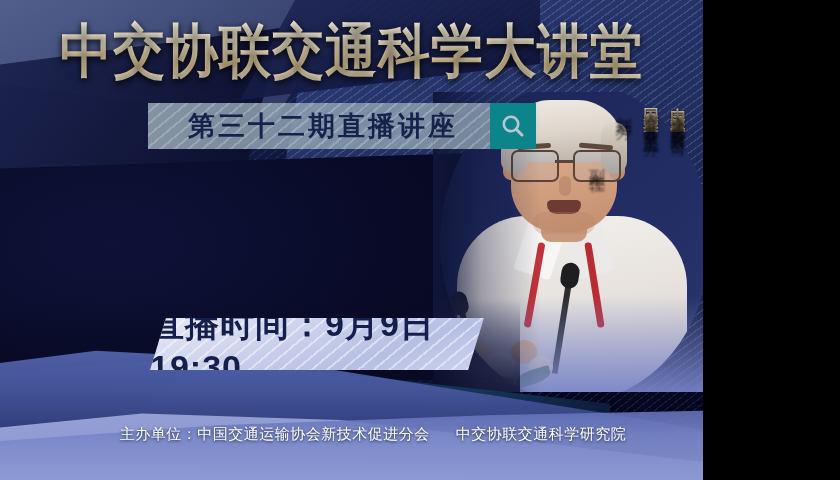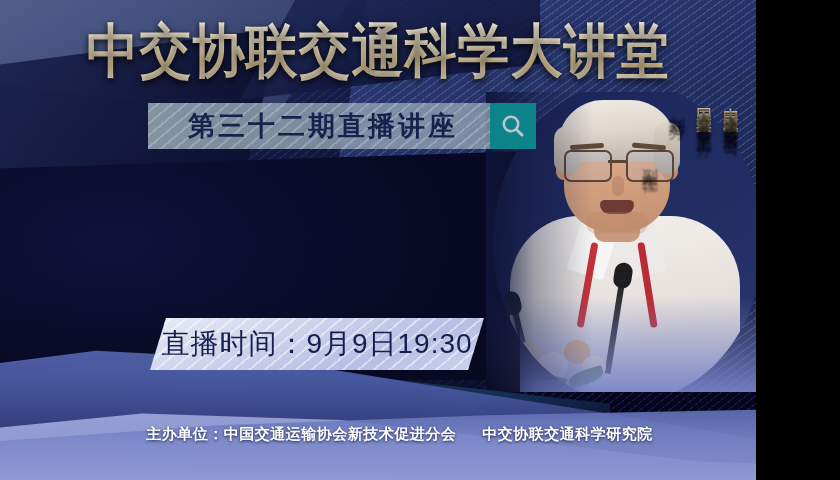--- a/index.html
+++ b/index.html
@@ -1,20 +1,20 @@
 <!DOCTYPE html>
 <html><head>
 <meta charset="utf-8">
 <style>
   html,body{margin:0;padding:0;background:#000;}
   body{font-family:"Liberation Sans","DejaVu Sans",sans-serif;}
 
   .poster{
     position:relative;
-    width:756px;height:480px;
+    width:703px;height:480px;
     overflow:hidden;
     background:#0f172a;
     user-select:none;
   }
 
   
   .bg-base{
     position:absolute;inset:0;
     background:
       radial-gradient(120% 90% at 18% 8%, #2a3566 0%, #141a40 28%, #080a26 60%, #05061c 100%),
@@ -245,21 +245,21 @@
     box-shadow:0 0 14px rgba(150,170,240,.35);
     overflow:hidden;
   }
   .time-banner .stripes{
     position:absolute;inset:0;
     background-image:repeating-linear-gradient(-40deg,
       rgba(255,255,255,.45) 0px, rgba(255,255,255,.45) 2px,
       rgba(255,255,255,0) 2px, rgba(255,255,255,0) 10px);
   }
   .time-banner span{
-    position:relative;font-size:28px;font-weight:normal;color:#151f4e;letter-spacing:1px;
+    position:relative;font-size:34px;font-weight:bold;color:#151f4e;letter-spacing:1px;
   }
 
   
   .vcols{
     position:absolute;right:14px;top:96px;
     display:flex;flex-direction:row-reverse;gap:6px;
     align-items:flex-start;
   }
   .vcol{
     writing-mode:vertical-rl;
@@ -276,21 +276,21 @@
     font-size:16px;letter-spacing:4px;margin-top:6px;
     background:linear-gradient(180deg,#fdf6e6 0%, #ecdcba 60%, #d8c296 100%);
     -webkit-background-clip:text;background-clip:text;
     -webkit-text-fill-color:transparent;
   }
 
   
   .footer{
     position:absolute;left:0;right:0;top:425px;
     text-align:center;
-    font-size:15px;font-weight:bold;color:#ffffff;letter-spacing:.5px;
+    font-size:15px;font-weight:normal;color:#ffffff;letter-spacing:.5px;
     text-shadow:0 1px 3px rgba(10,16,50,.85);
     padding-left:43px;
   }
   .footer .gap{display:inline-block;width:26px;}
 </style>
 </head>
 <body>
 
 <div class="poster">
 

